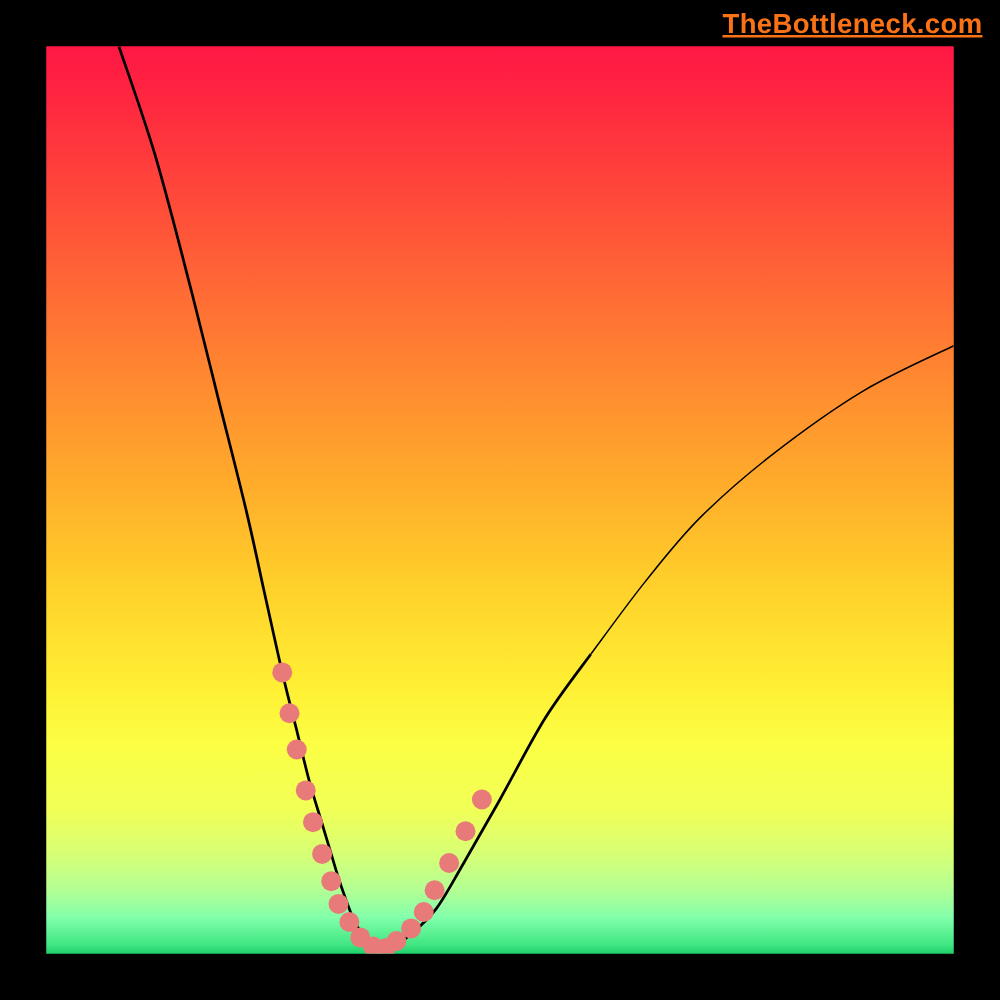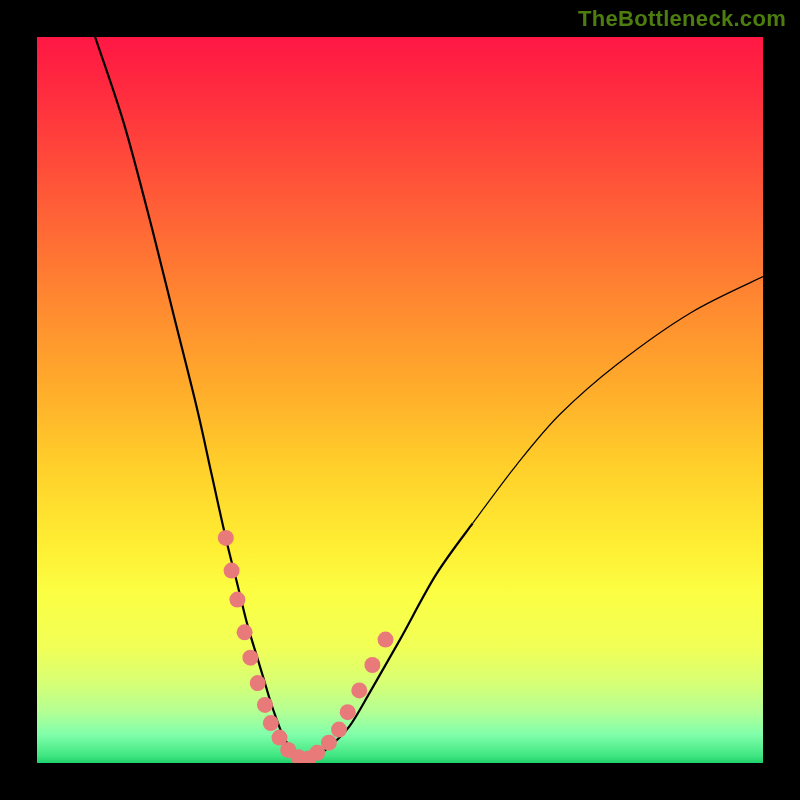--- a/index.html
+++ b/index.html
@@ -14,25 +14,26 @@
   .stage {
     position: relative;
     width: 800px;
     height: 800px;
     background: #000;
   }
   .watermark {
     position: absolute;
     top: 6px;
     right: 14px;
-    color: #4d7c0f;
+    color: #f97316;
     font-size: 22px;
     font-weight: 600;
     letter-spacing: 0.3px;
     z-index: 10;
+    text-decoration: underline;
   }
   .plot {
     position: absolute;
     left: 37px;
     top: 37px;
     width: 726px;
     height: 726px;
     
     background: linear-gradient(to bottom,
       #ff1744 0%,

